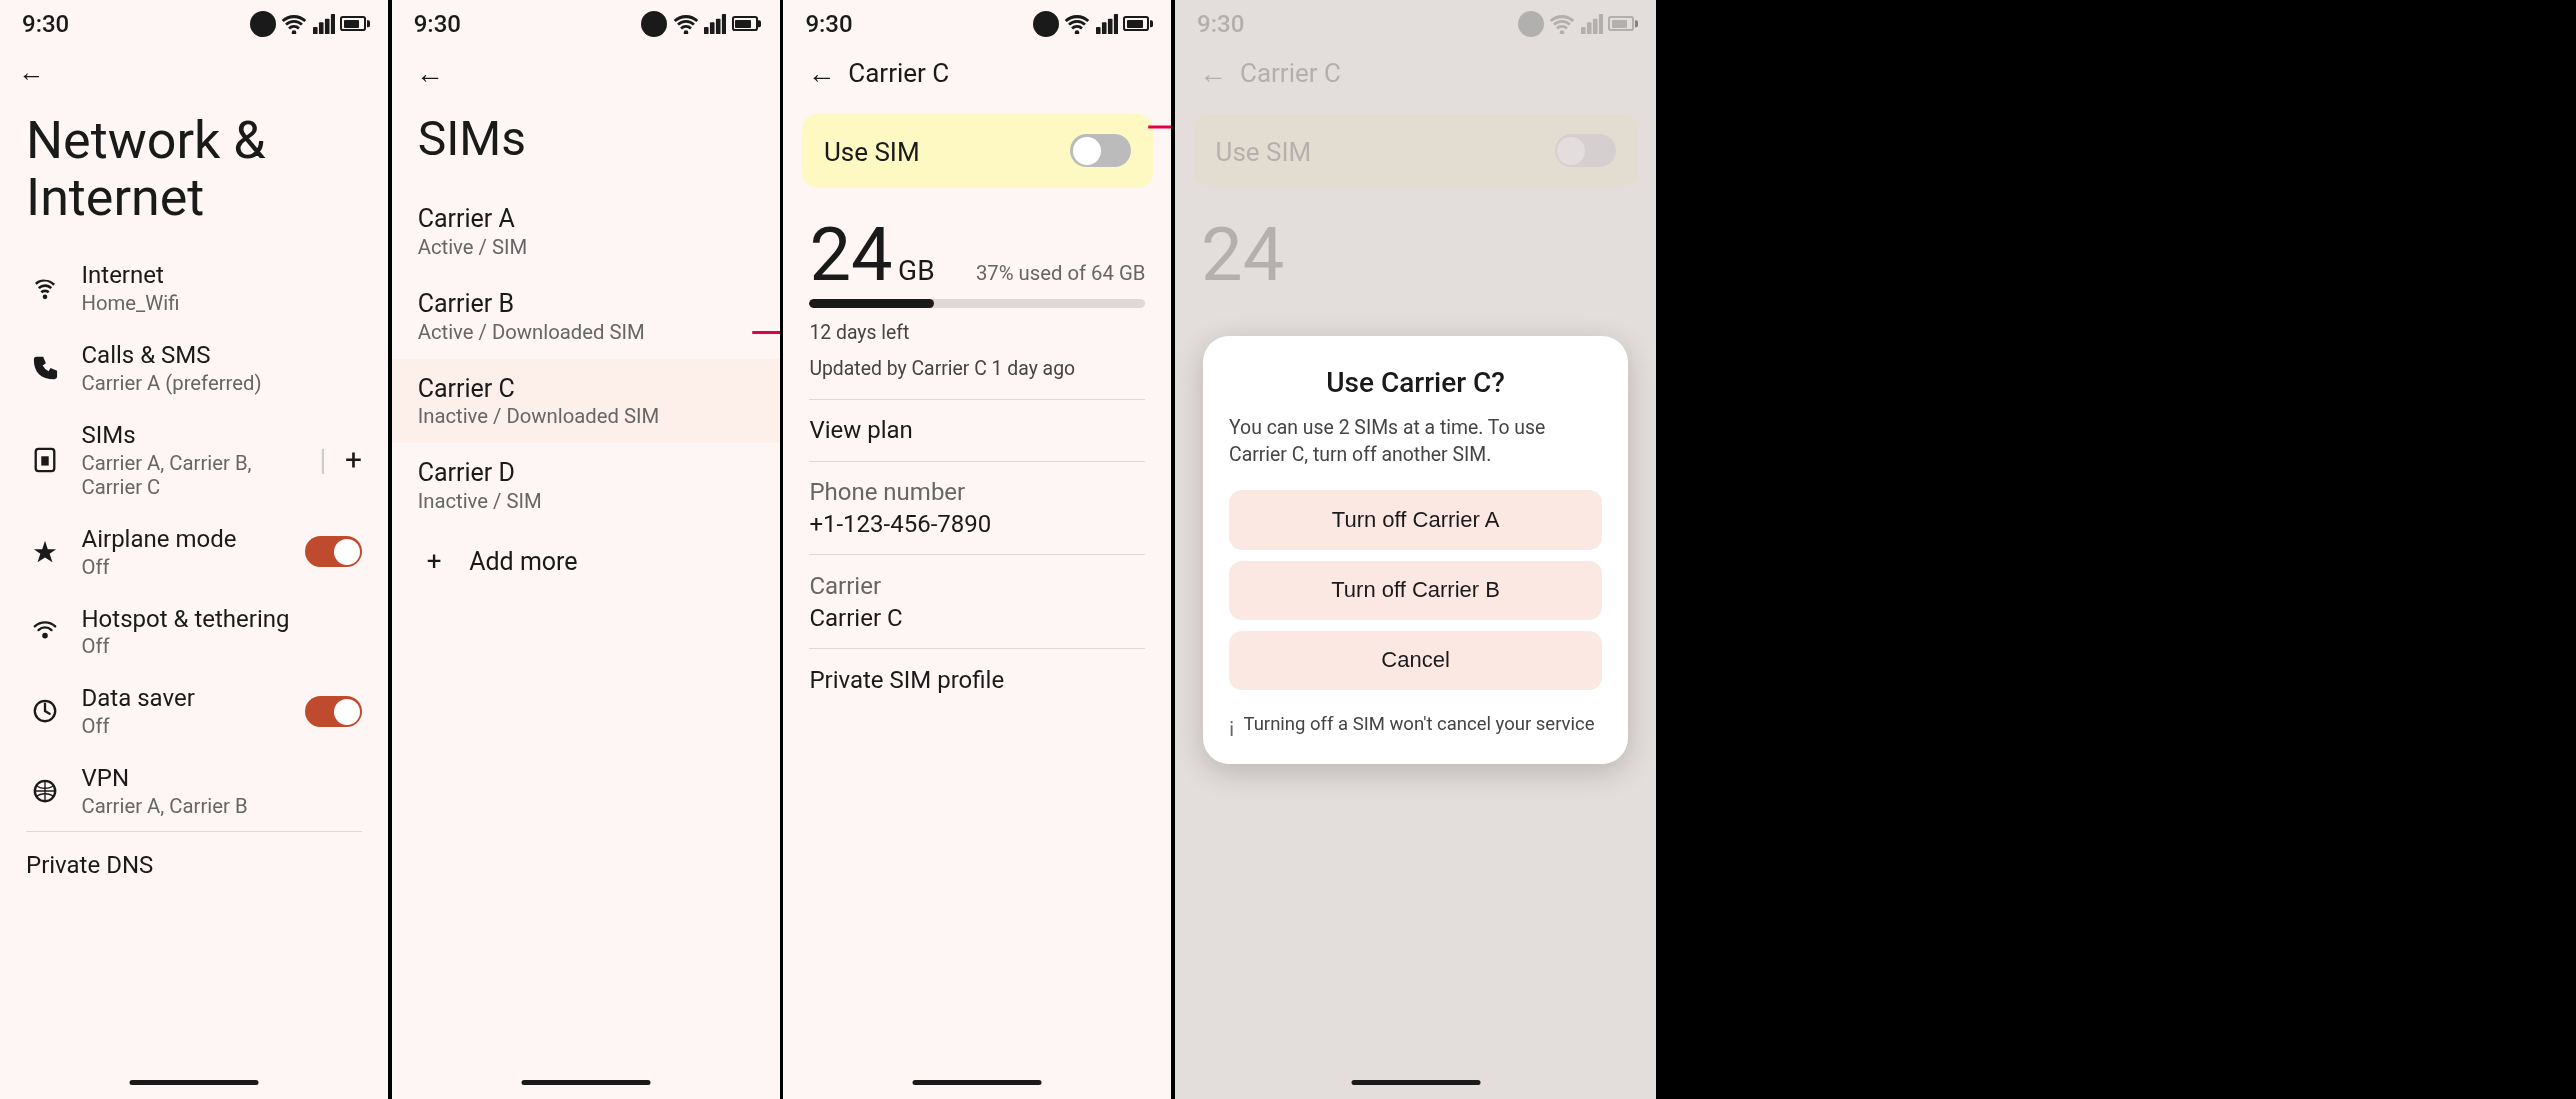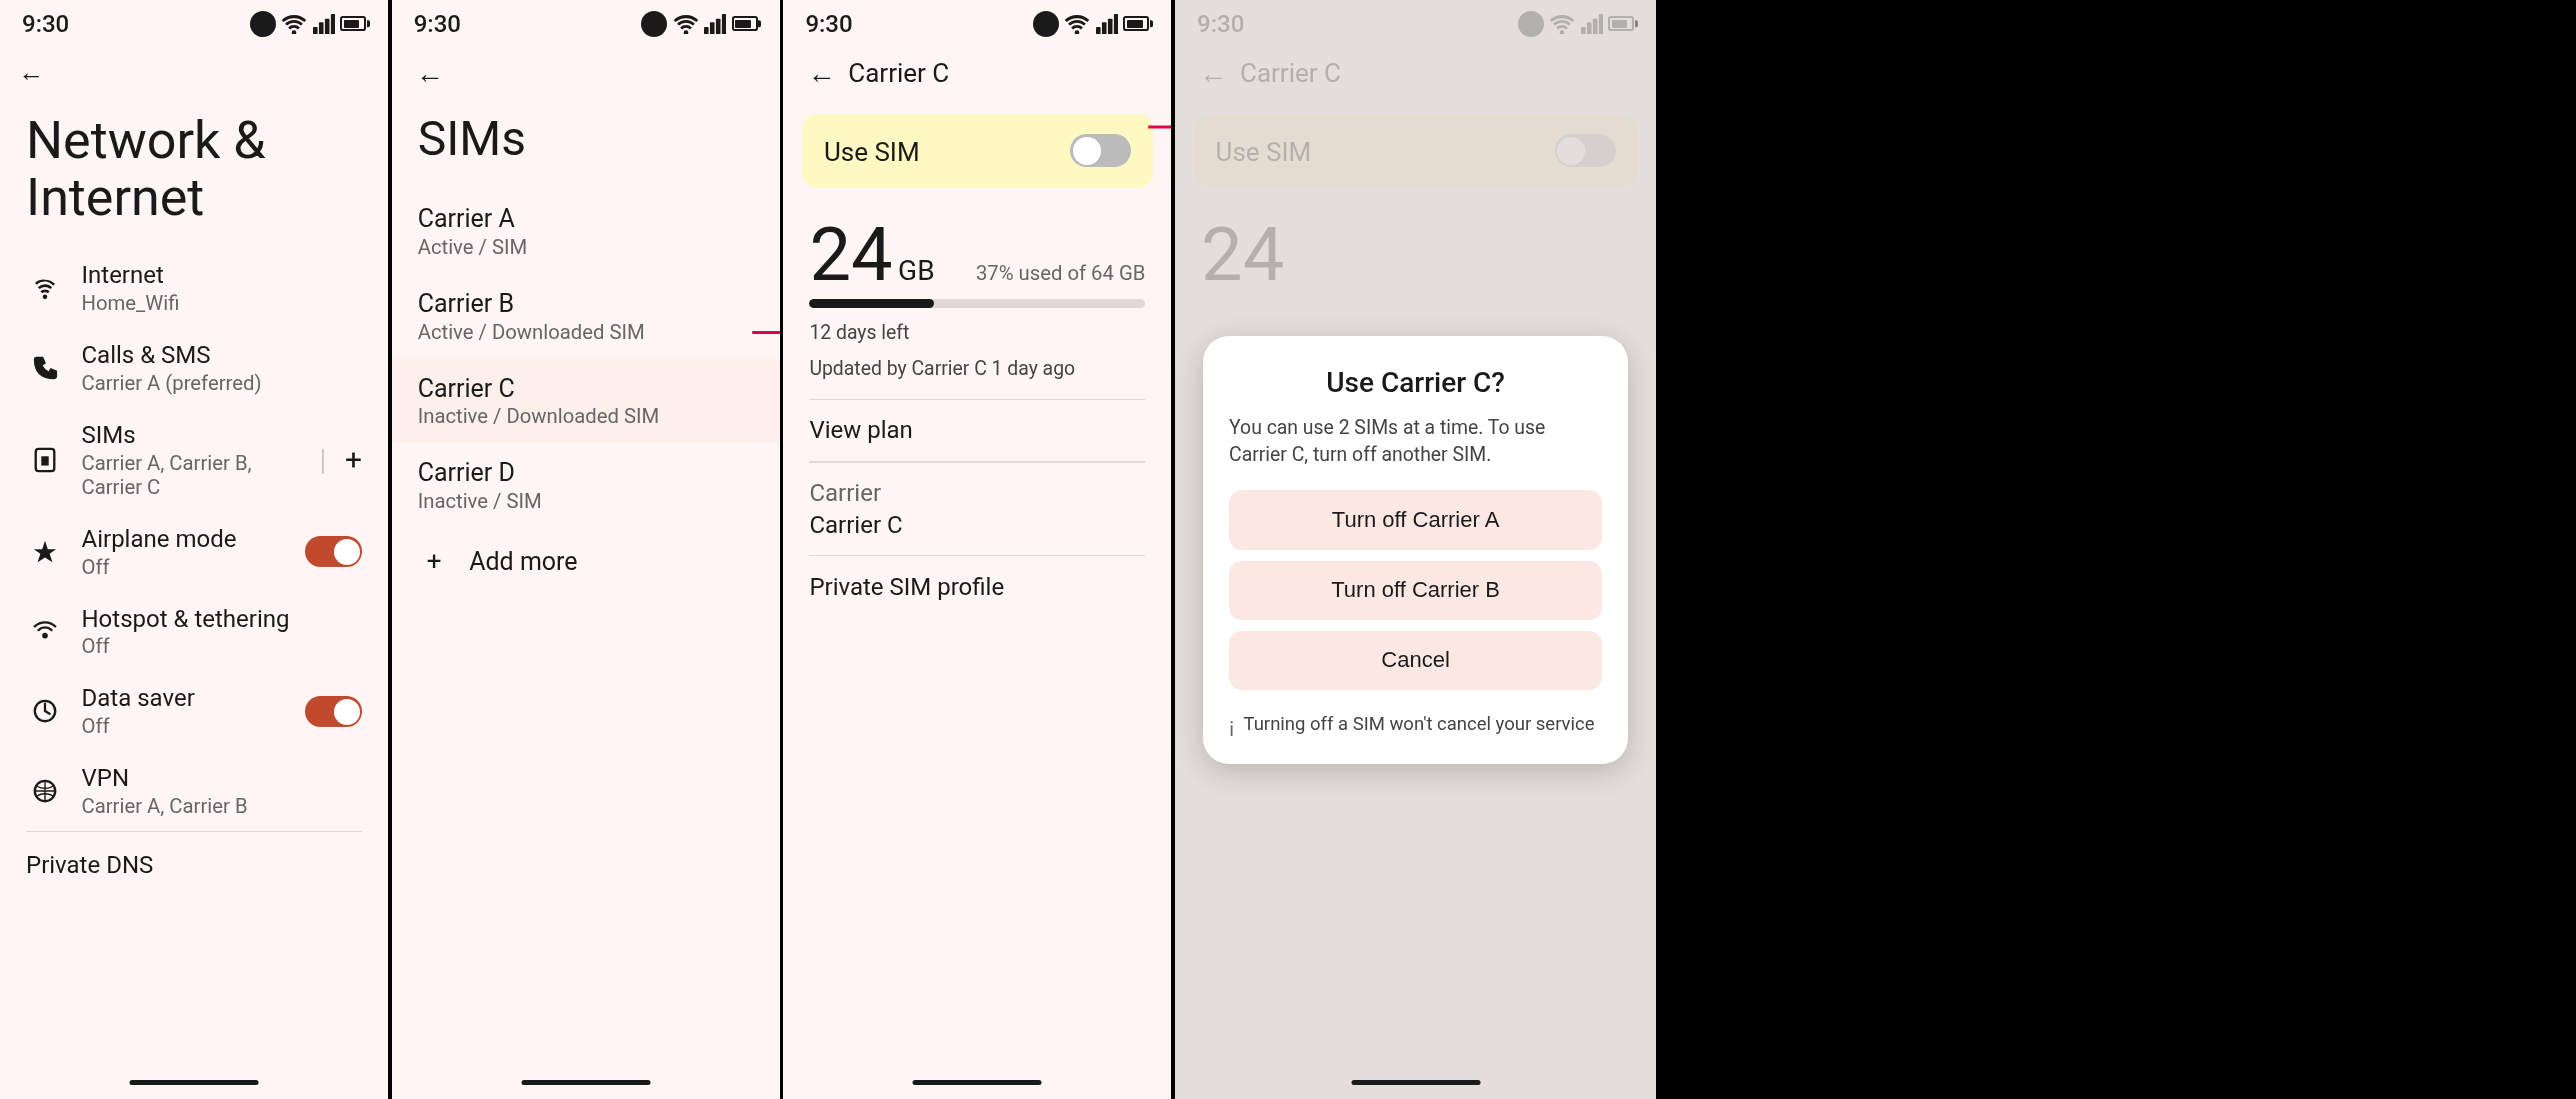--- a/index.html
+++ b/index.html
@@ -685,20 +685,24 @@
   </div>
 
   <div class="divider" style="margin-top:11px;"></div>
 
   <div class="detail-item">
     <div class="list-label">View plan</div>
   </div>
 
   <div class="divider"></div>
 
+  <div class="detail-item">
+    <div class="detail-item-label">Phone number</div>
+    <div class="detail-item-value">+1-123-456-7890</div>
+  </div>
 
   <div class="divider"></div>
 
   <div class="detail-item">
     <div class="detail-item-label">Carrier</div>
     <div class="detail-item-value">Carrier C</div>
   </div>
 
   <div class="divider"></div>
 

